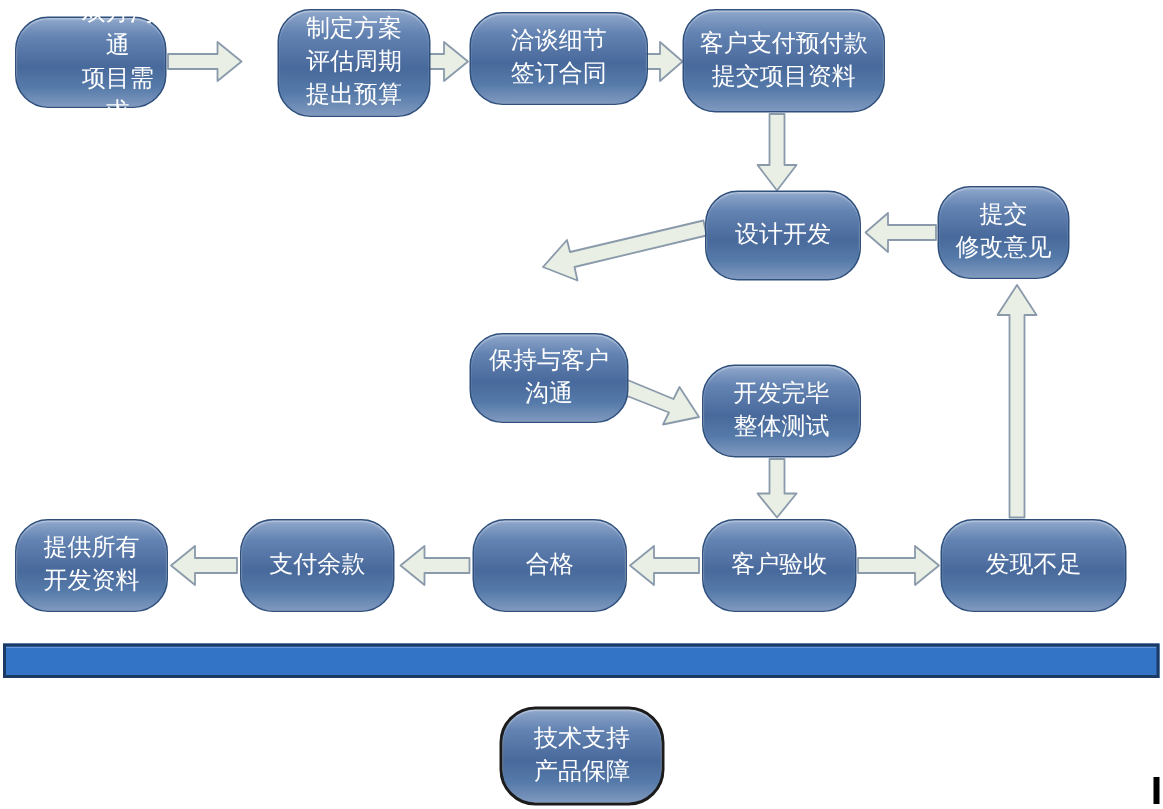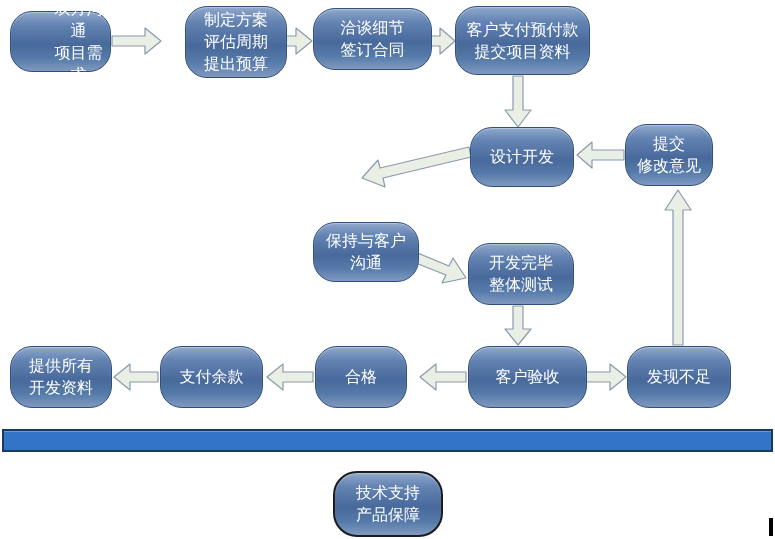--- a/index.html
+++ b/index.html
@@ -119,29 +119,29 @@
 
   <div class="node" style="left:10px; top:346px; width:102px; height:62px;">
     <span class="label">提供所有
 开发资料</span>
   </div>
 
   <div class="node" style="left:160px; top:346px; width:103px; height:62px;">
     <span class="label">支付余款</span>
   </div>
 
-  <div class="node" style="left:315px; top:346px; width:92px; height:62px;">
+  <div class="node" style="left:315px; top:346px; width:103px; height:62px;">
     <span class="label">合格</span>
   </div>
 
-  <div class="node" style="left:468px; top:346px; width:119px; height:62px;">
+  <div class="node" style="left:468px; top:346px; width:103px; height:62px;">
     <span class="label">客户验收</span>
   </div>
 
-  <div class="node" style="left:627px; top:346px; width:104px; height:62px;">
+  <div class="node" style="left:627px; top:346px; width:124px; height:62px;">
     <span class="label">发现不足</span>
   </div>
 
   <div class="divider-bar"></div>
 
   <div class="node support" style="left:333px; top:471px; width:110px; height:66px;">
     <span class="label">技术支持
 产品保障</span>
   </div>
 

